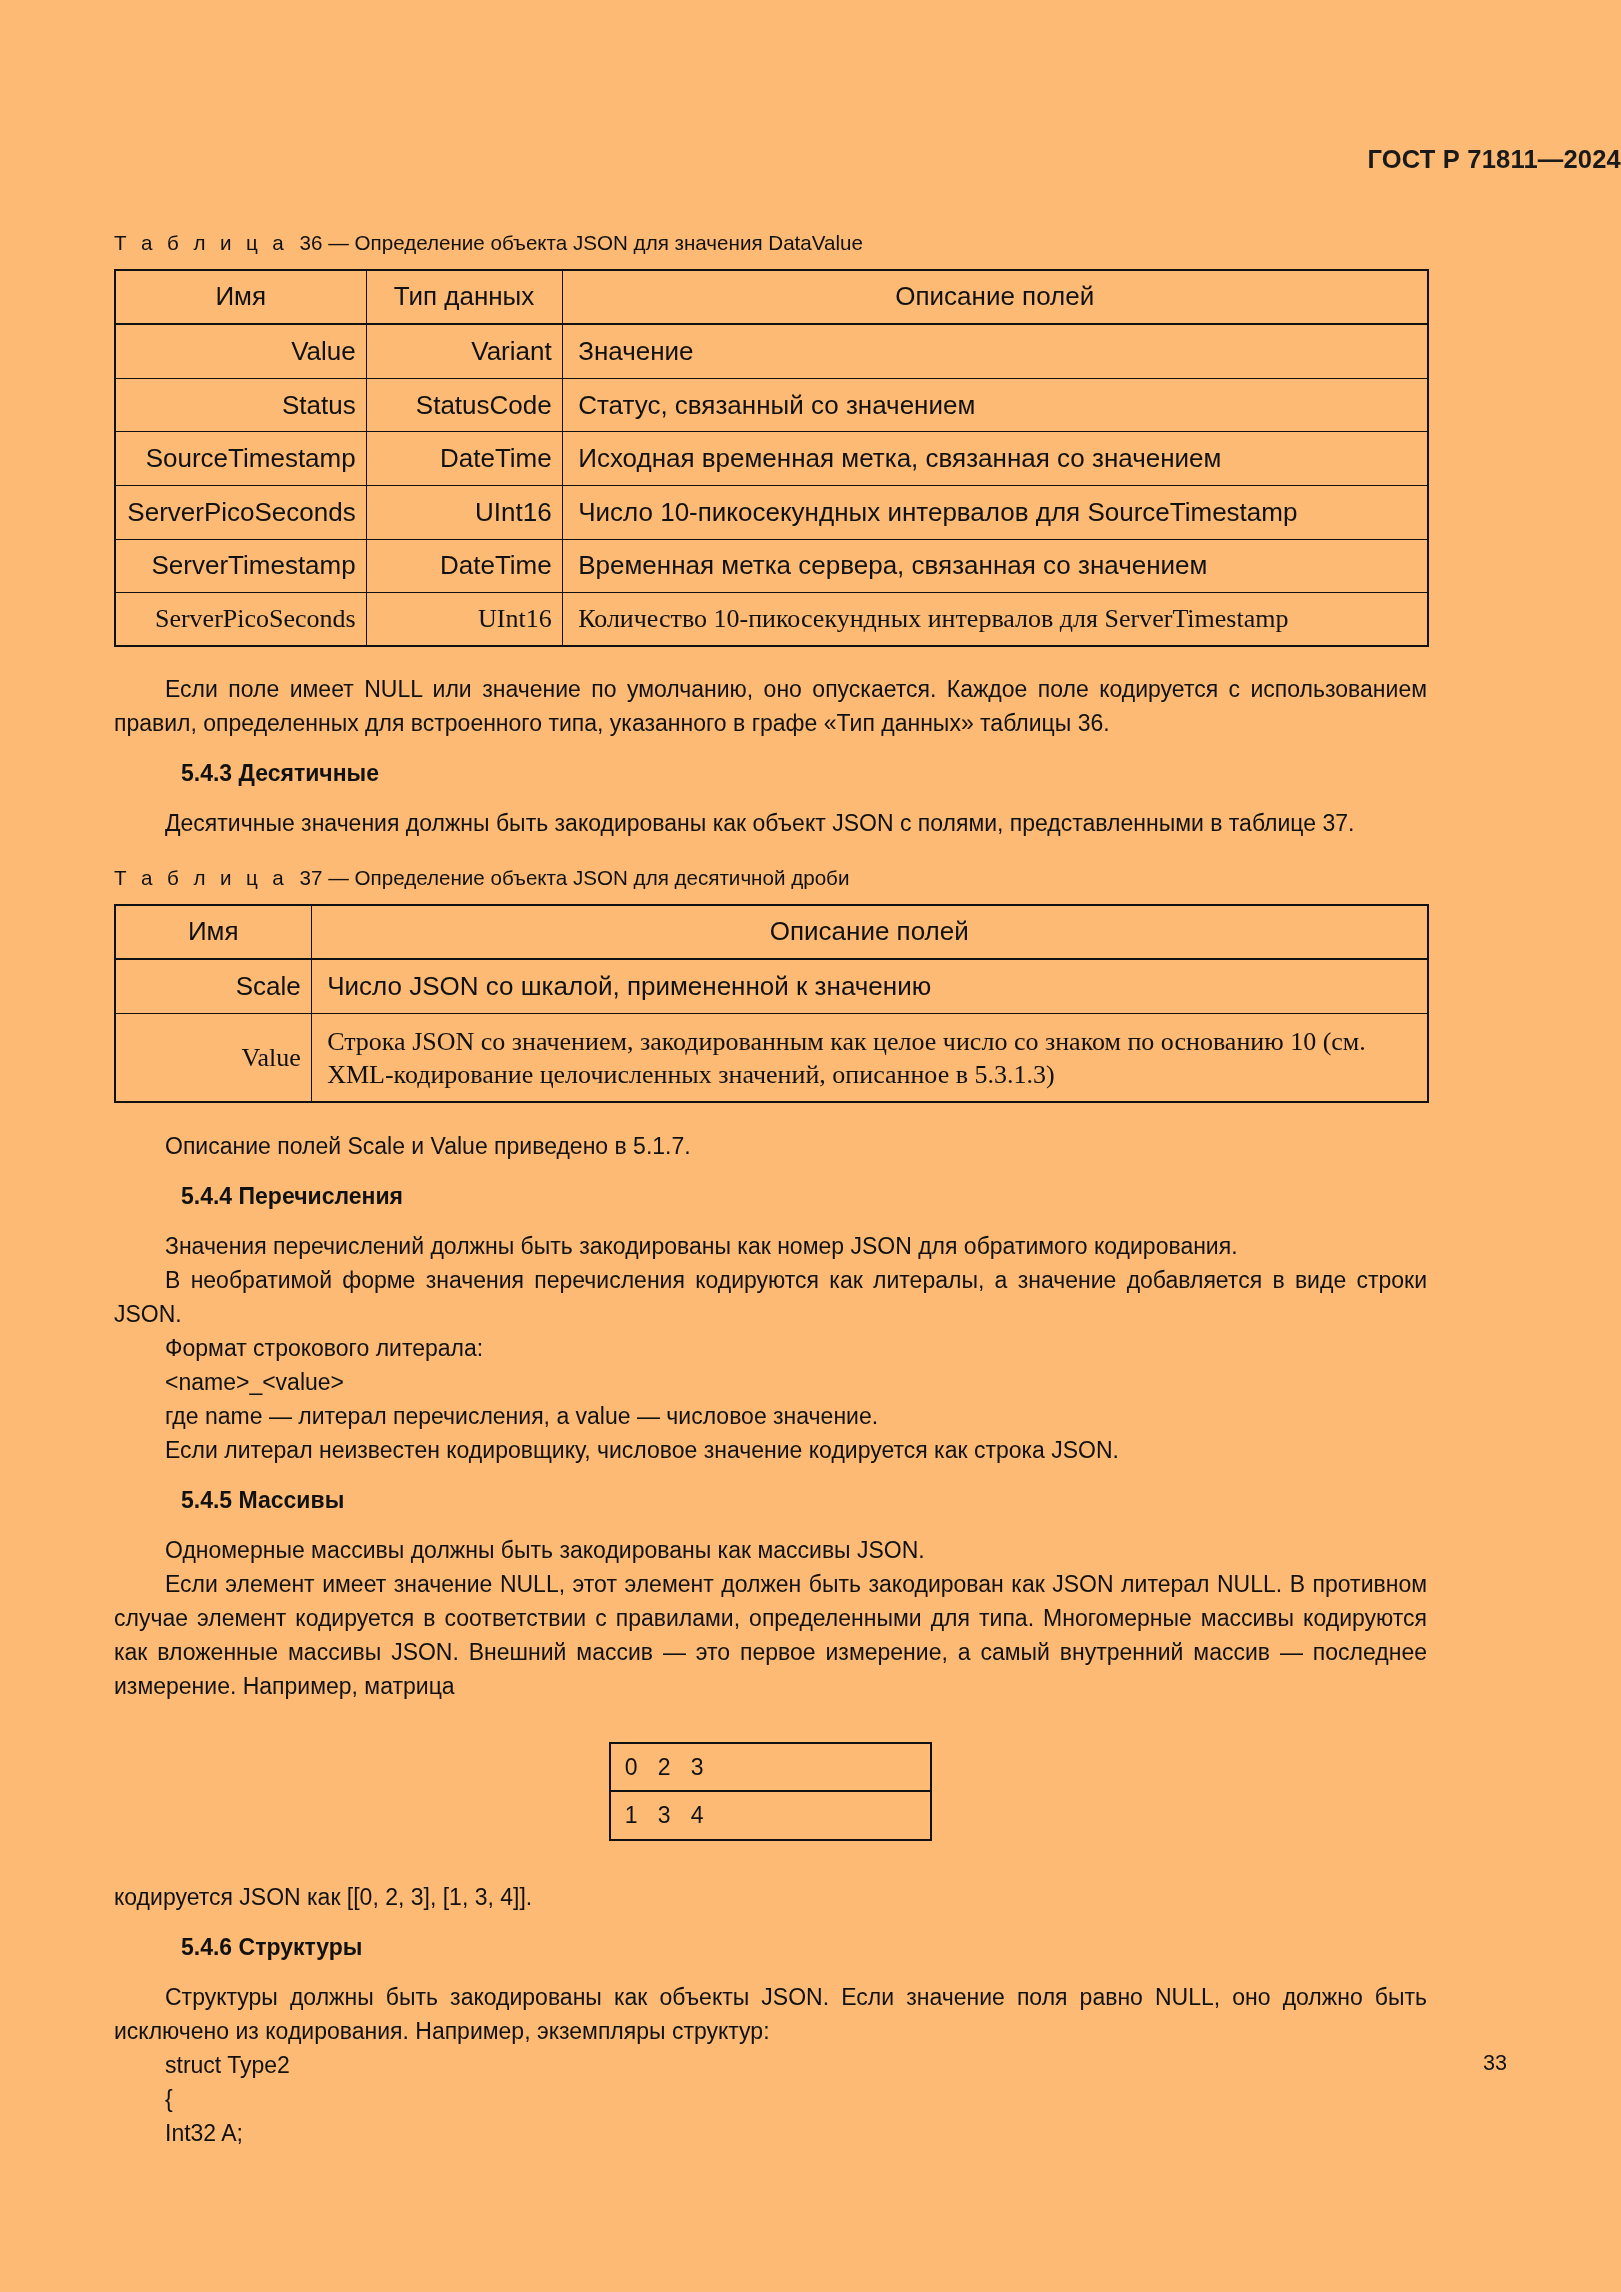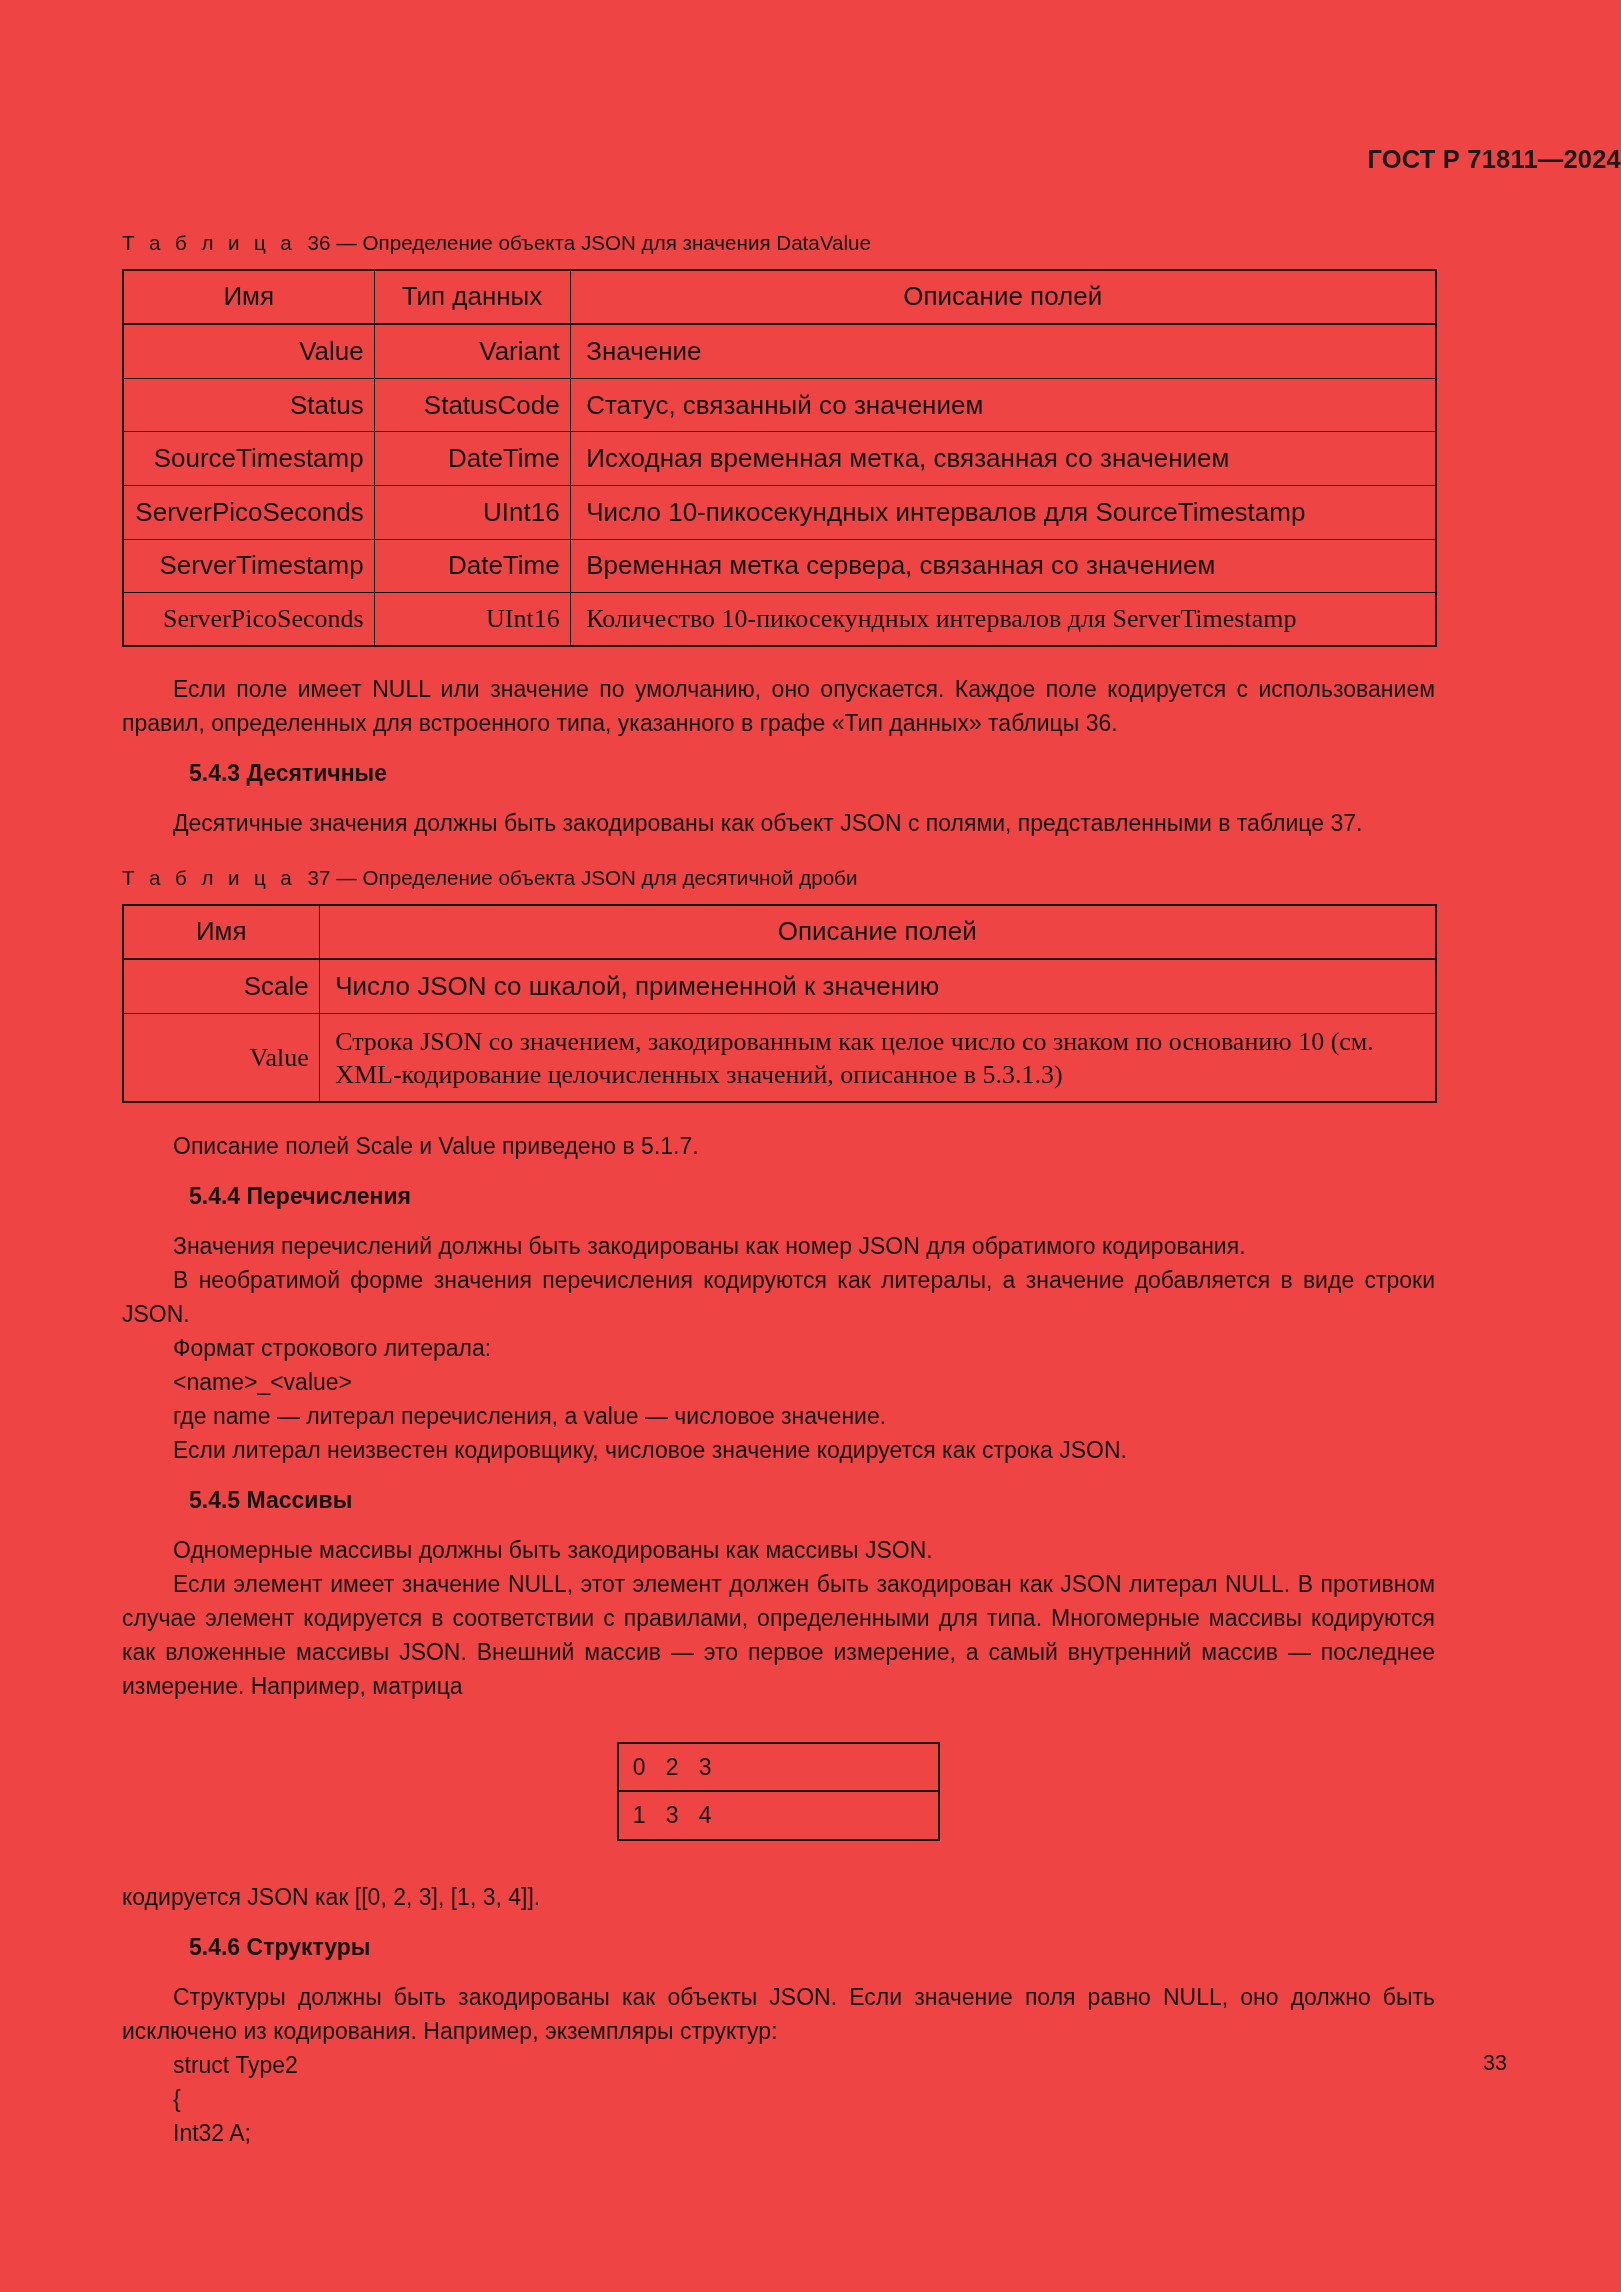--- a/index.html
+++ b/index.html
@@ -8,27 +8,27 @@
     background: #ffffff;
   }
   body {
     font-family: "Liberation Sans", sans-serif;
     color: #000000;
   }
   .page {
     position: relative;
     width: 1621px;
     height: 2293px;
-    background: #ef4444;
+    background: #fdba74;
     box-sizing: border-box;
     overflow: hidden;
   }
   .content {
     position: absolute;
-    left: 122px;
+    left: 114px;
     top: 0;
     width: 1313px;
   }
 
   
   .doc-header {
     position: absolute;
     top: 145px;
     right: 0;
     width: 100%;

